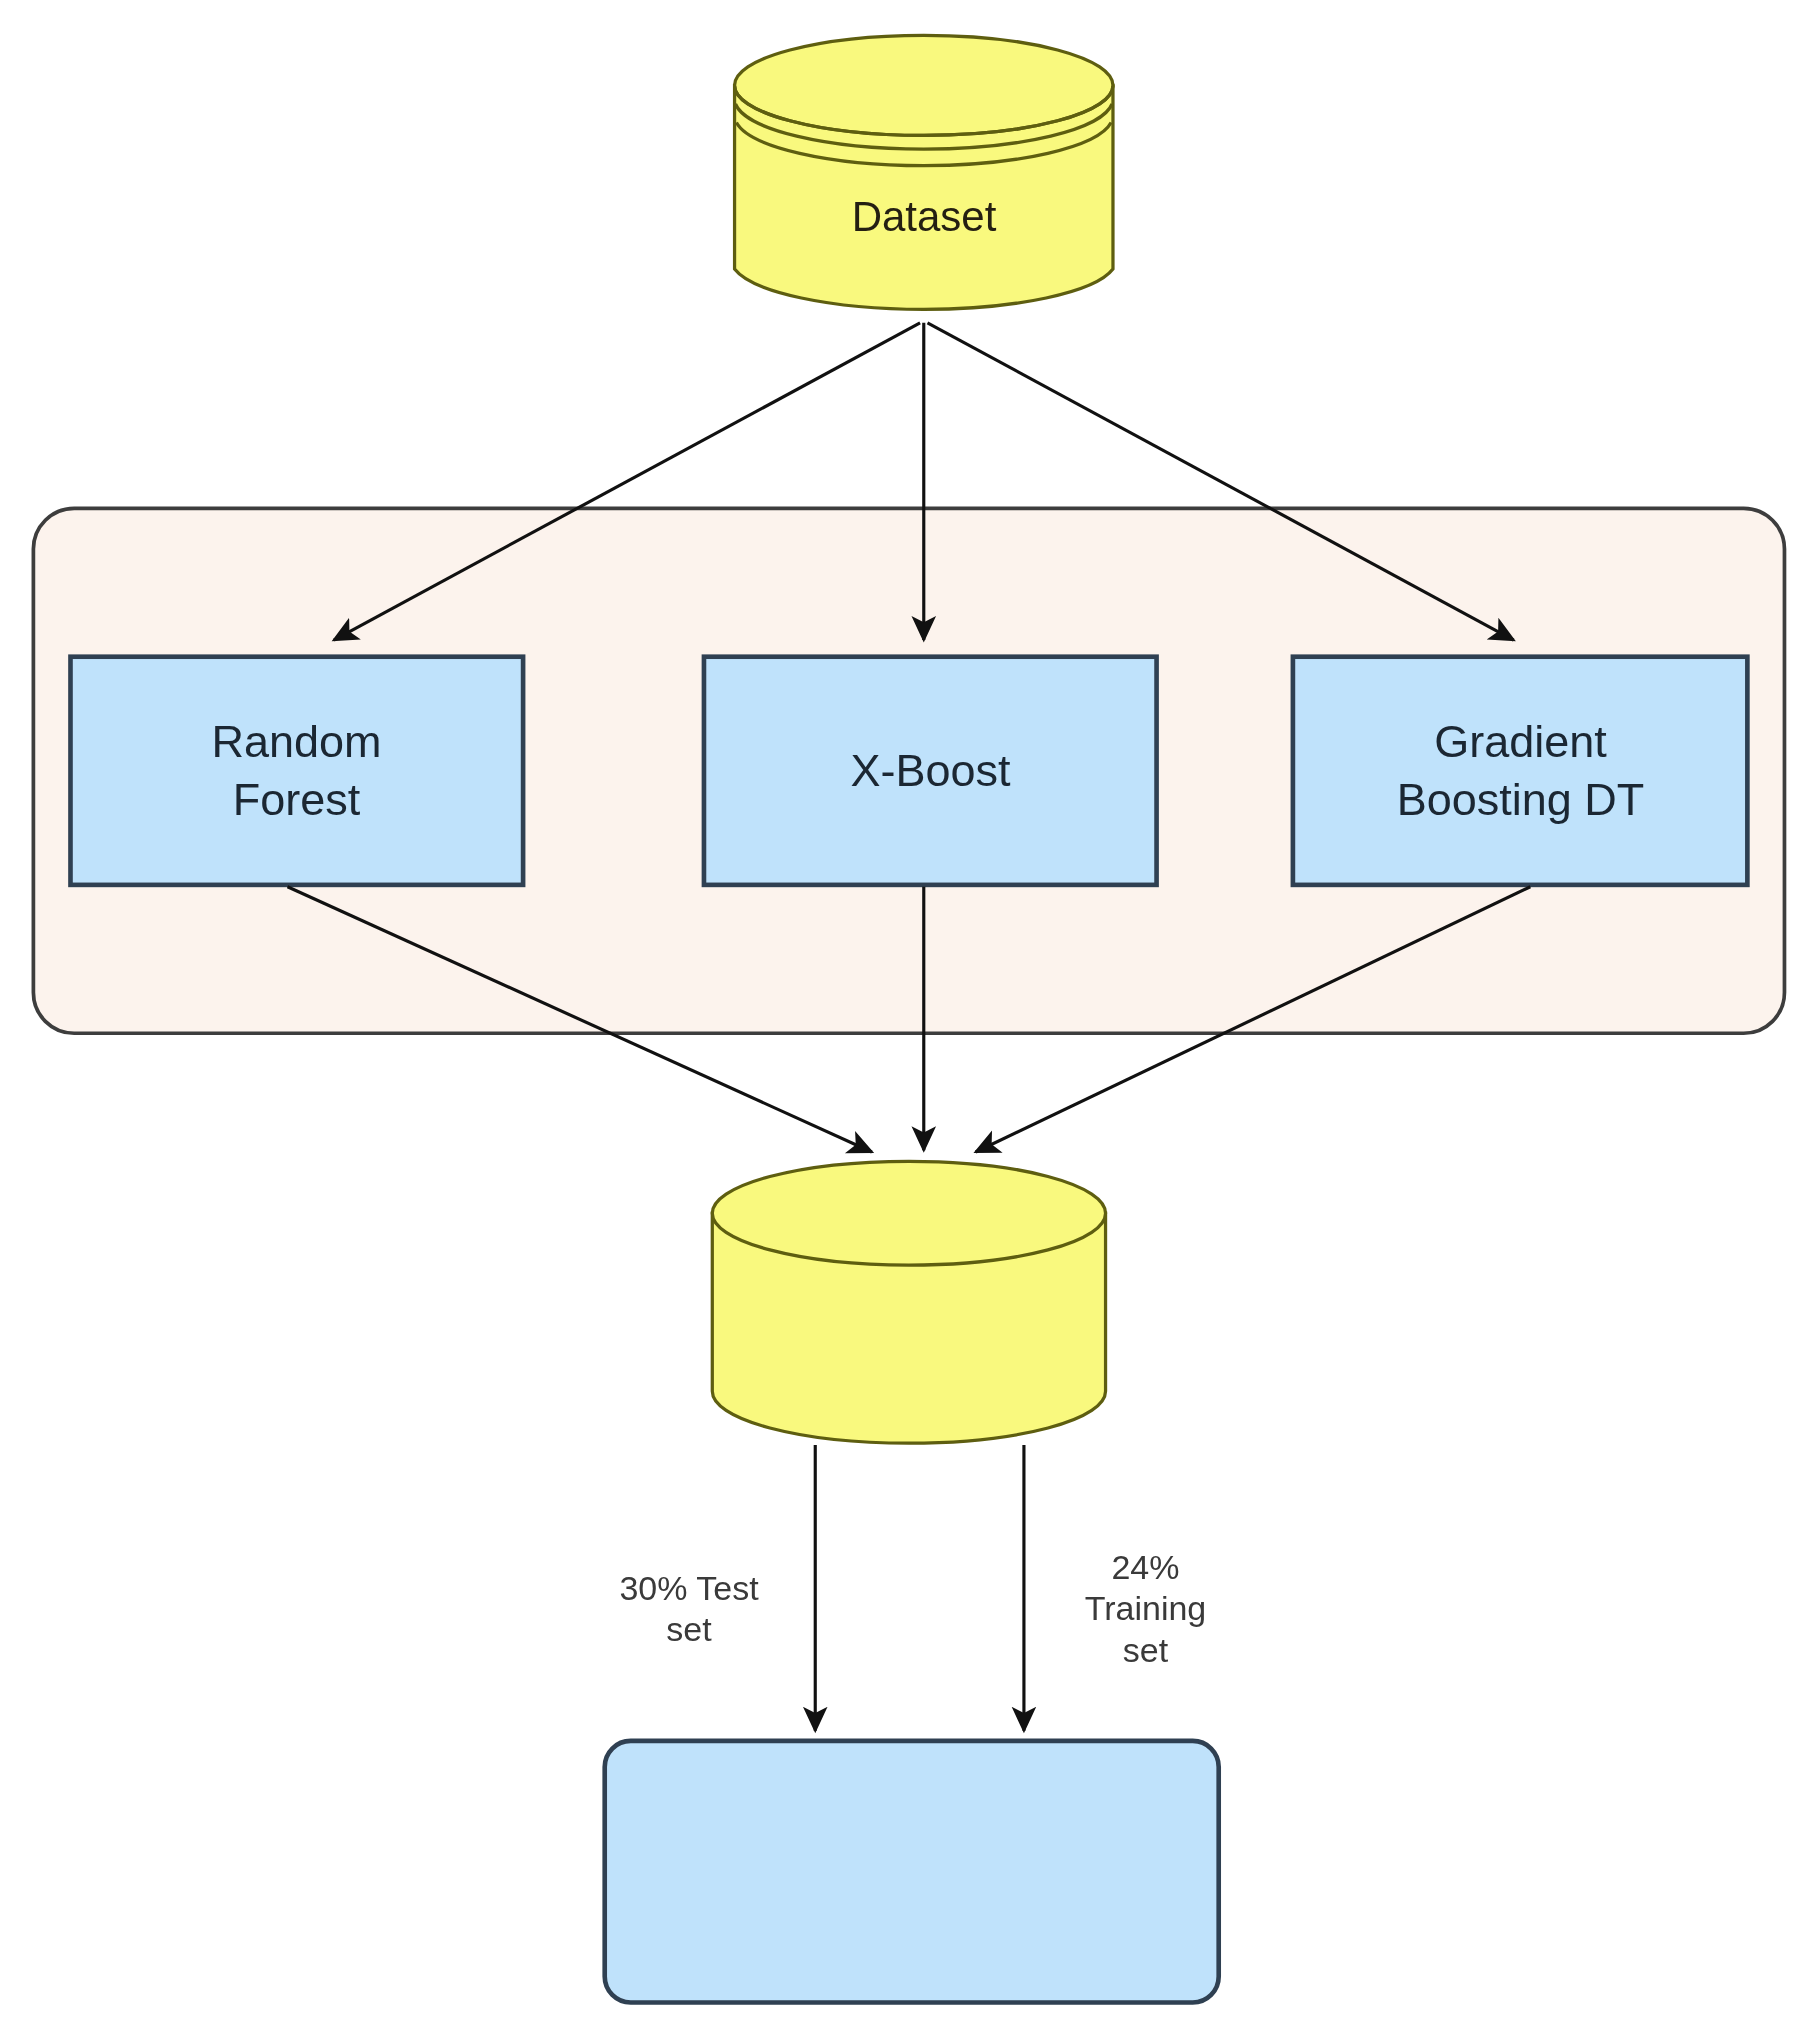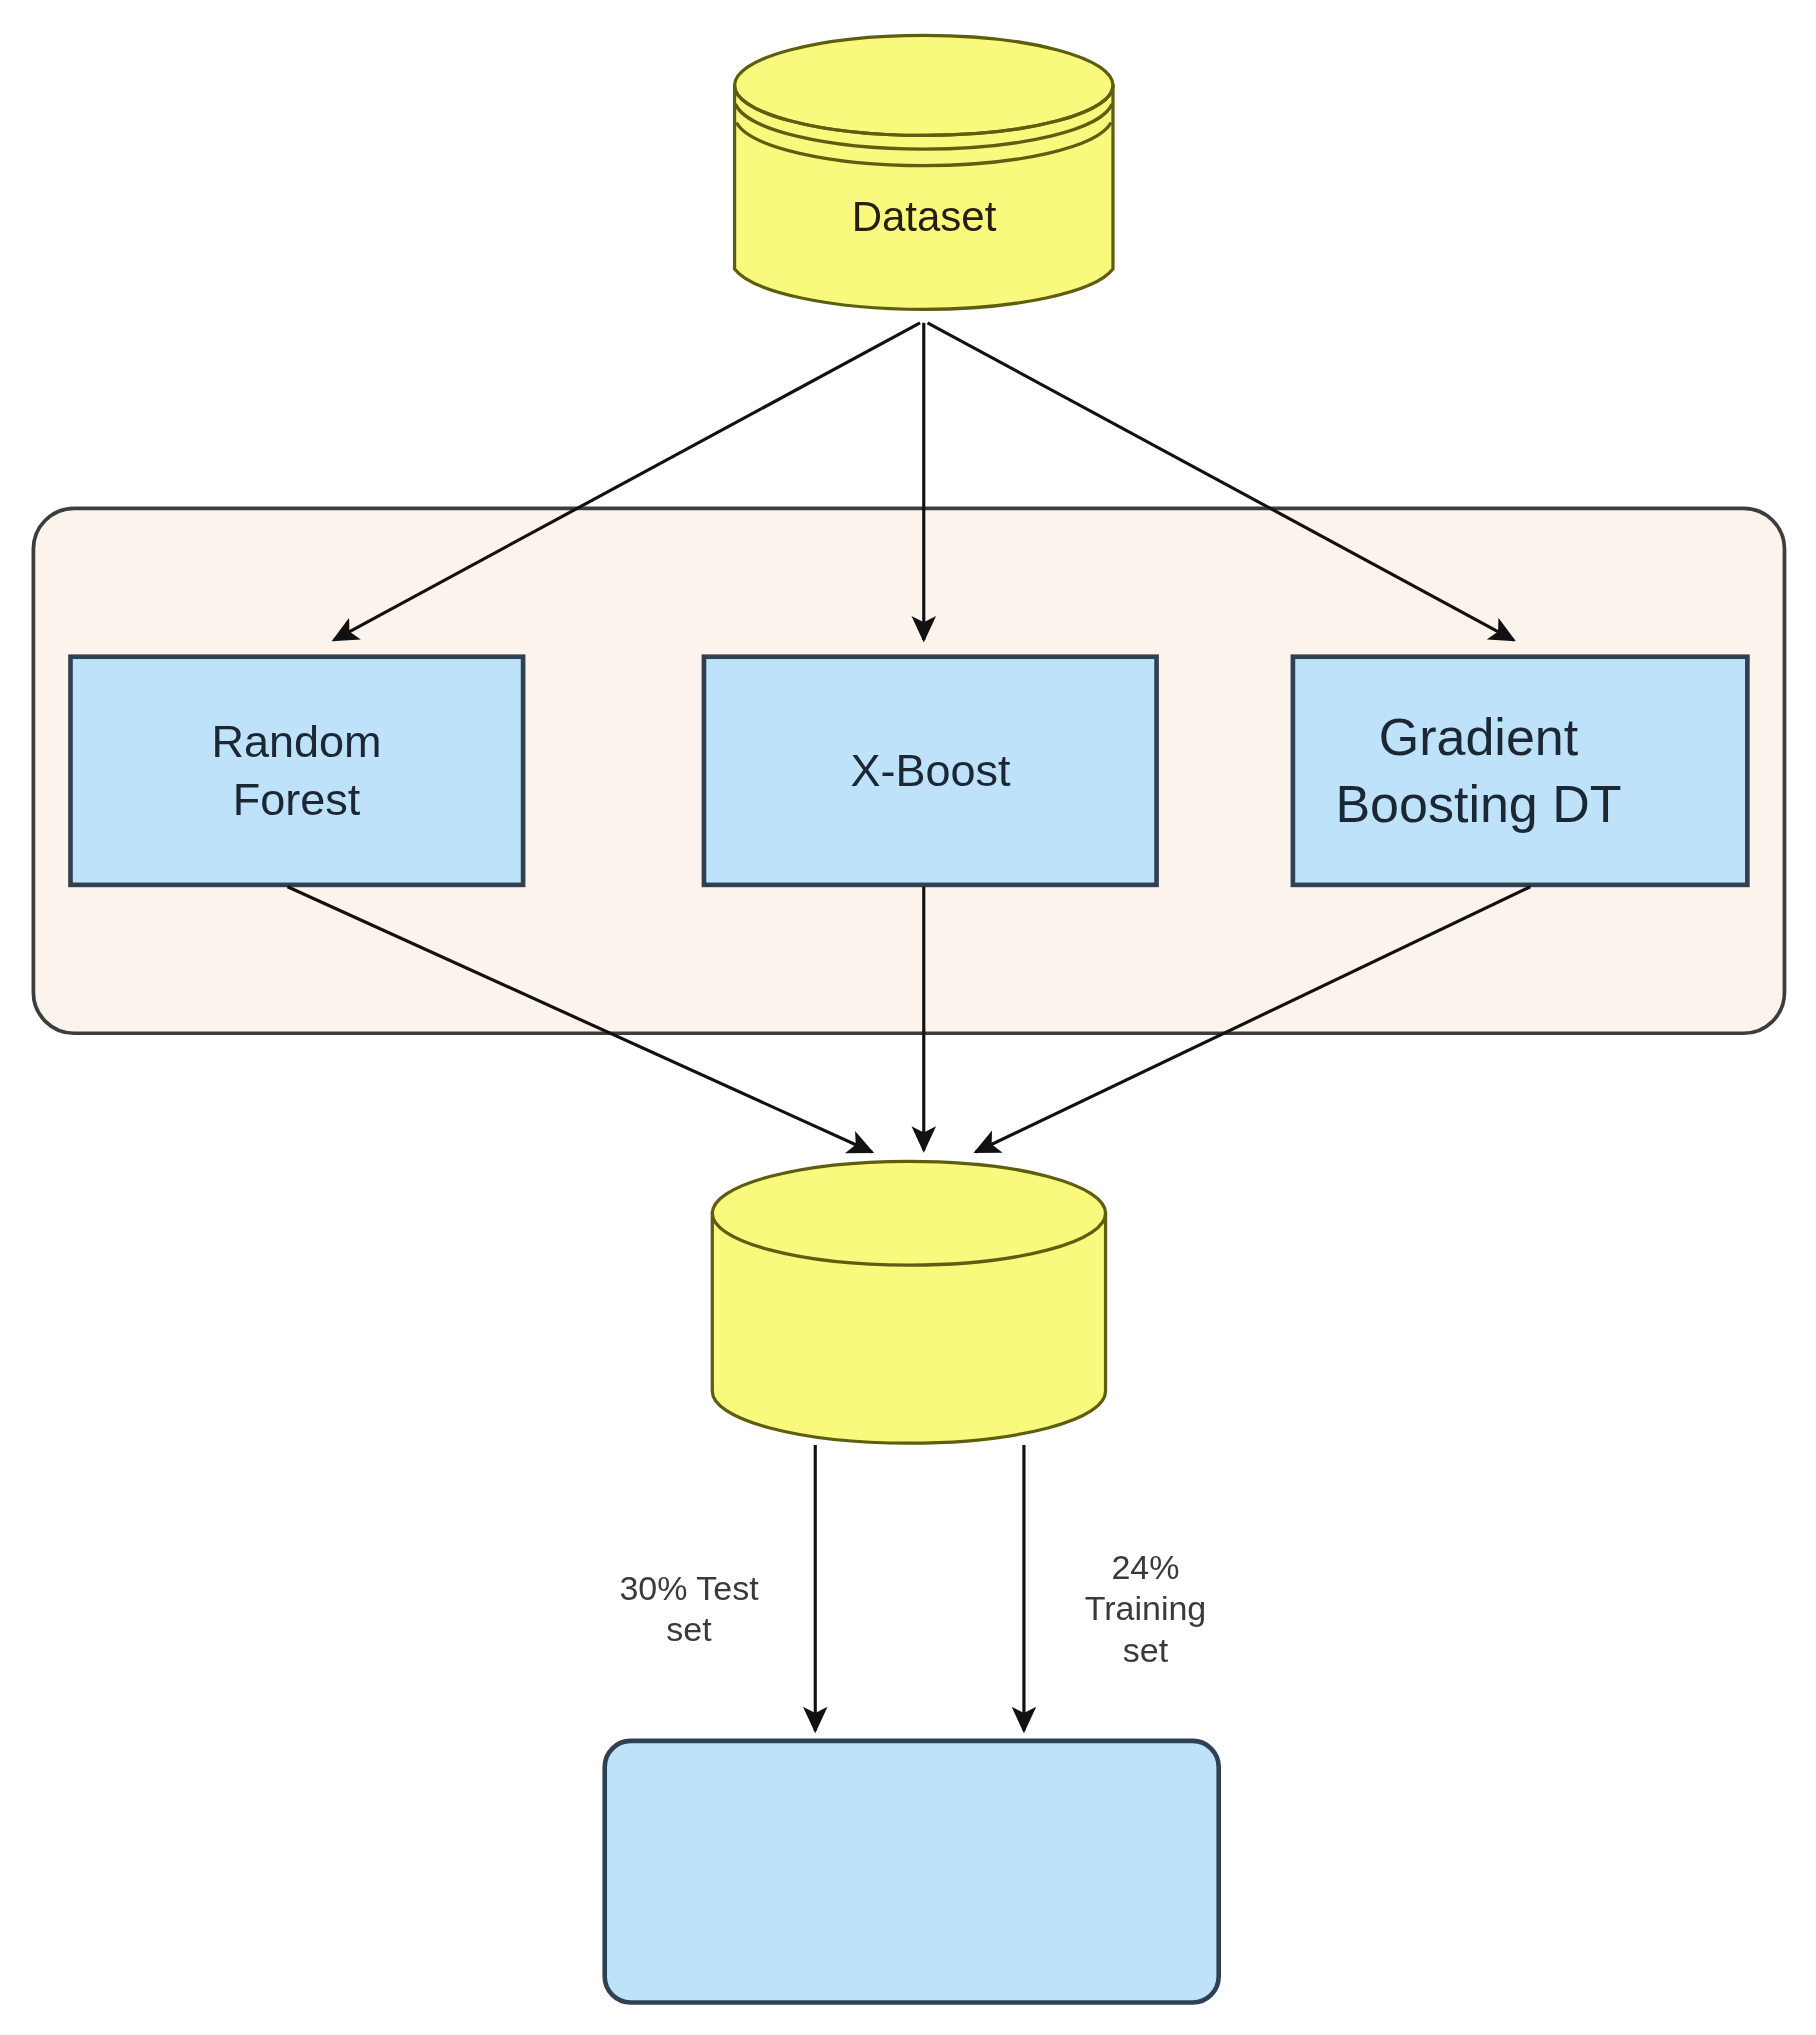--- a/index.html
+++ b/index.html
@@ -61,21 +61,21 @@
     <rect x="652" y="1877" width="662" height="282" rx="28" ry="28" fill="#bfe2fb" stroke="#2f4052" stroke-width="5"></rect>
   </svg>
 
   <div class="node-label cyl-label" style="left:735px;top:181px;width:378px;height:72px;font-size:42px;">Dataset</div>
 
   <div class="node-label" style="left:70px;top:657px;width:453px;height:228px;font-size:45px;line-height:1.28;">Random
 Forest</div>
 
   <div class="node-label" style="left:704px;top:657px;width:453px;height:228px;font-size:45px;line-height:1.28;">X-Boost</div>
 
-  <div class="node-label" style="left:1244px;top:657px;width:469px;height:228px;font-size:52px;line-height:1.28;">Gradient
+  <div class="node-label" style="left:1286px;top:657px;width:469px;height:228px;font-size:45px;line-height:1.28;">Gradient
 Boosting DT</div>
 
   <div class="edge-label" style="left:580px;top:1558px;width:218px;height:102px;font-size:34px;">30% Test
 set</div>
 
   <div class="edge-label" style="left:1041px;top:1535px;width:209px;height:148px;font-size:34px;">24%
 Training
 set</div>
 
 

